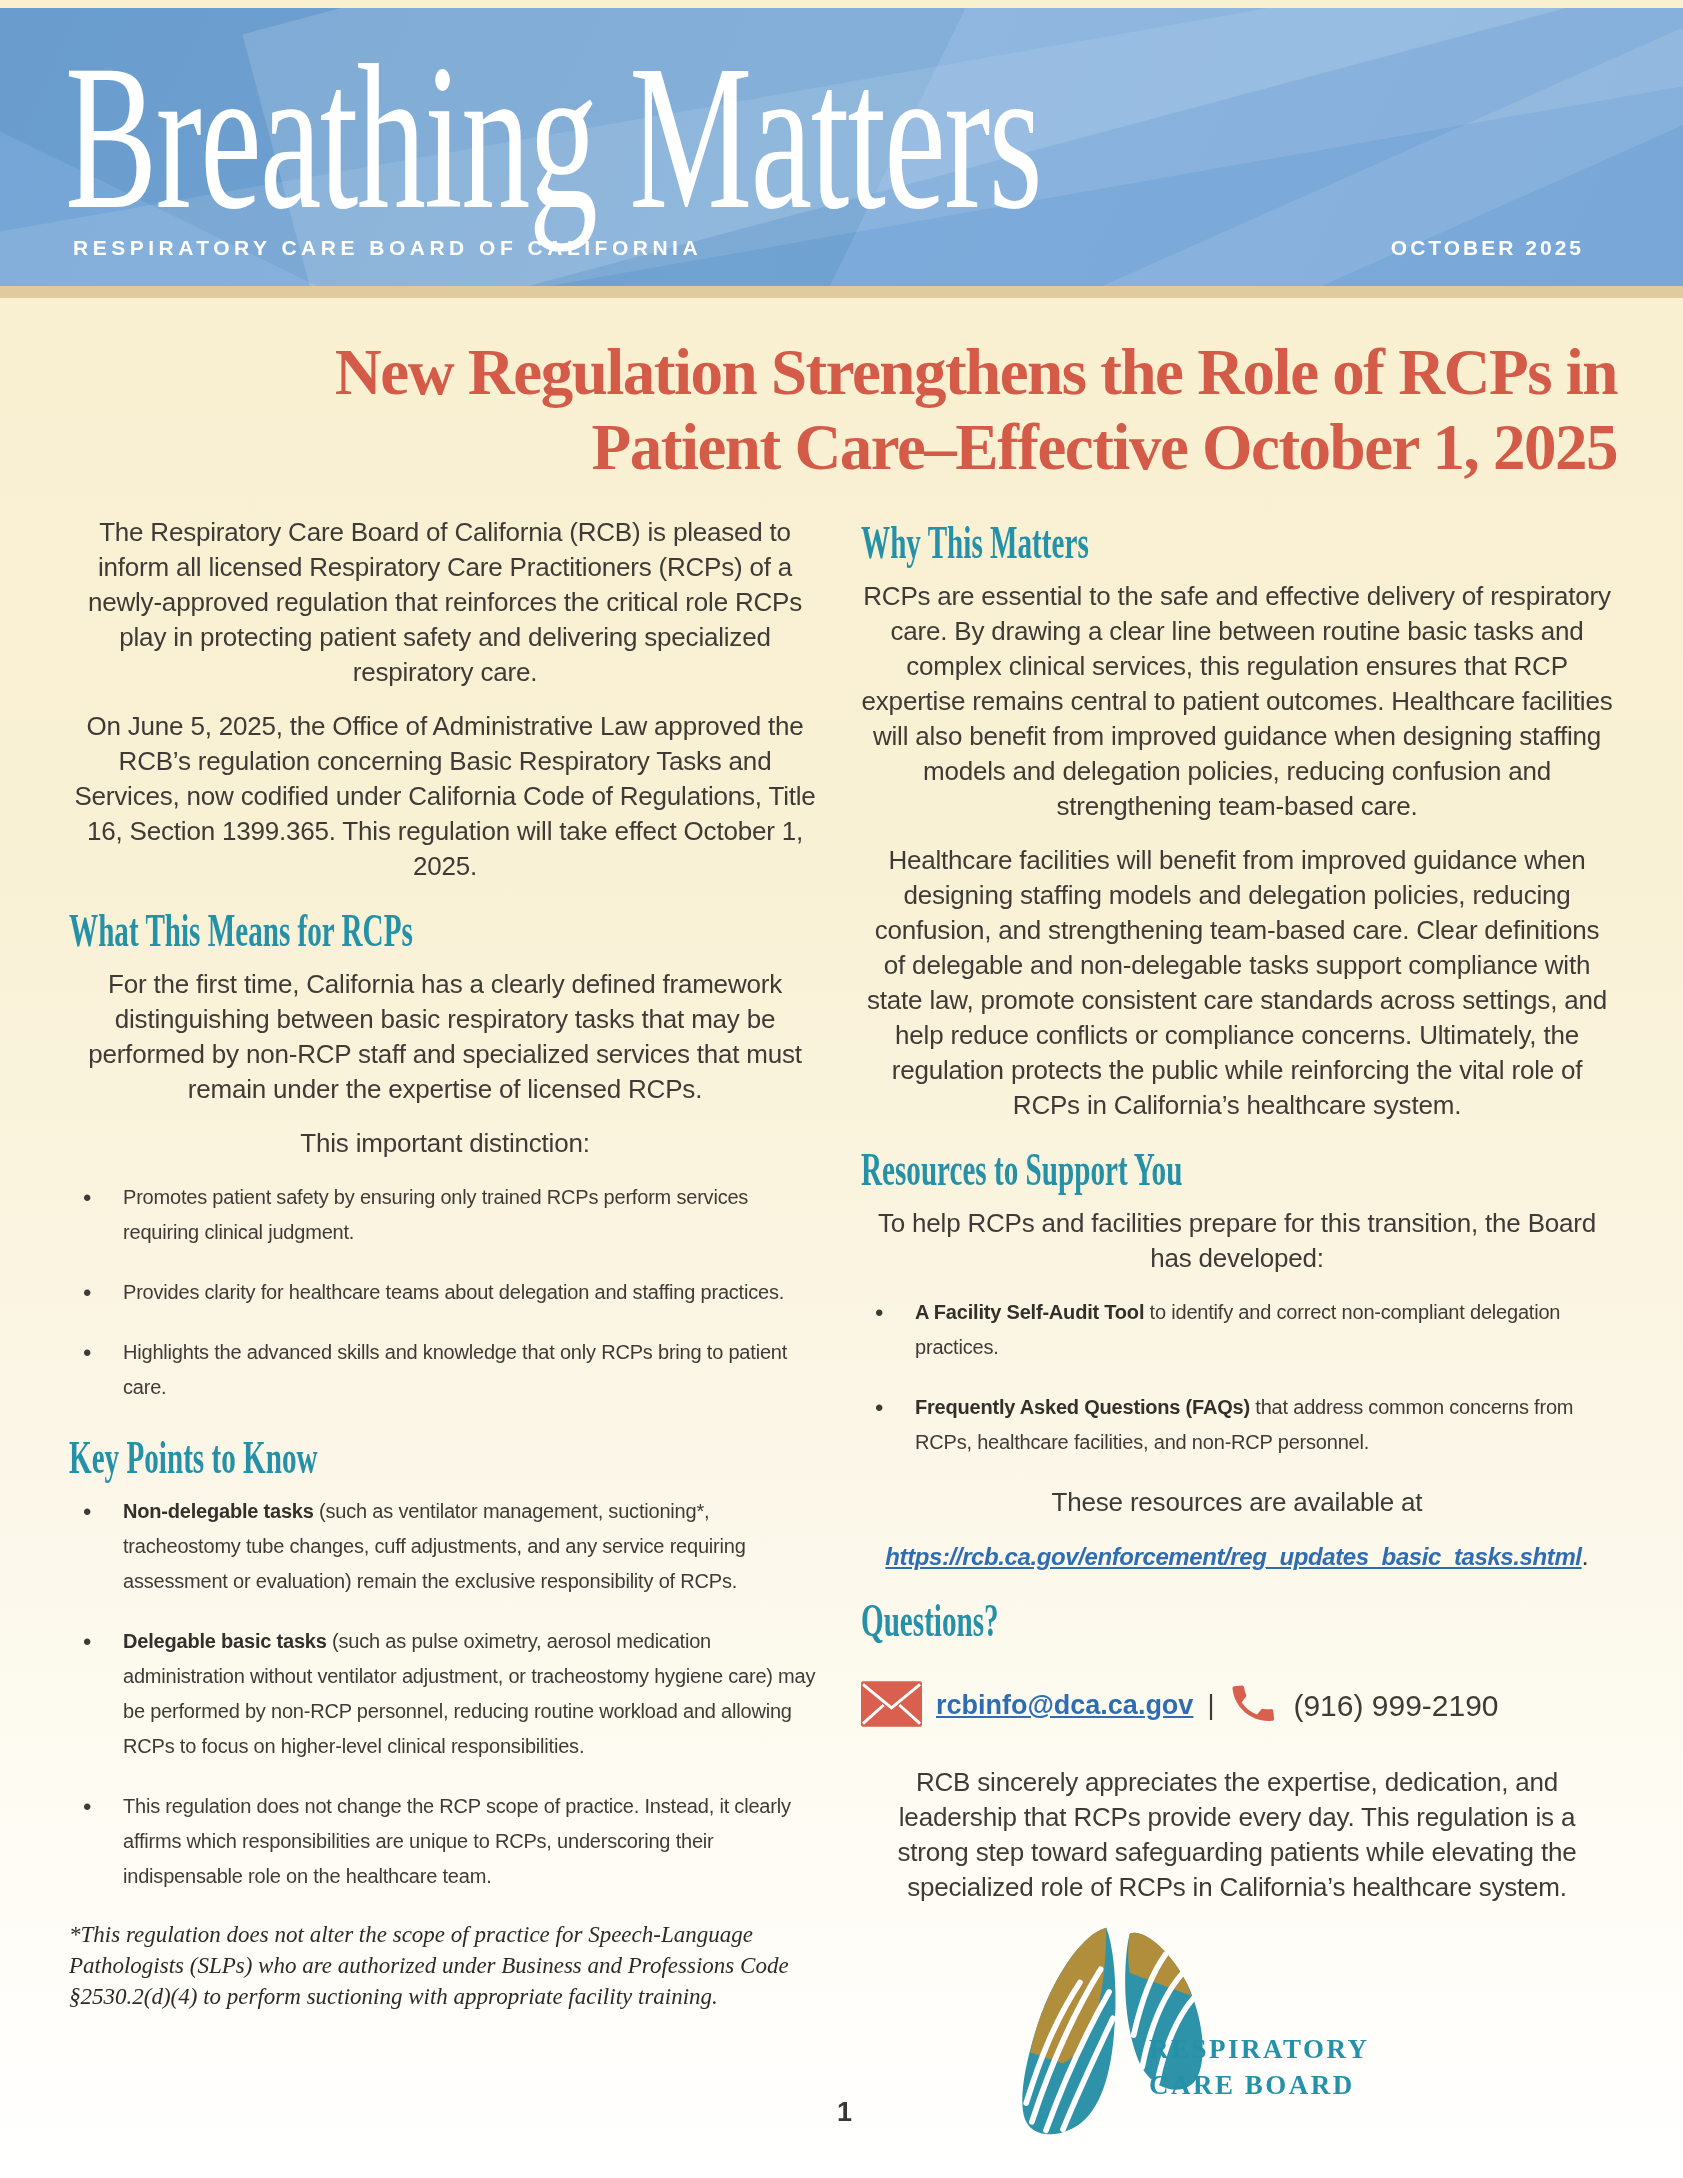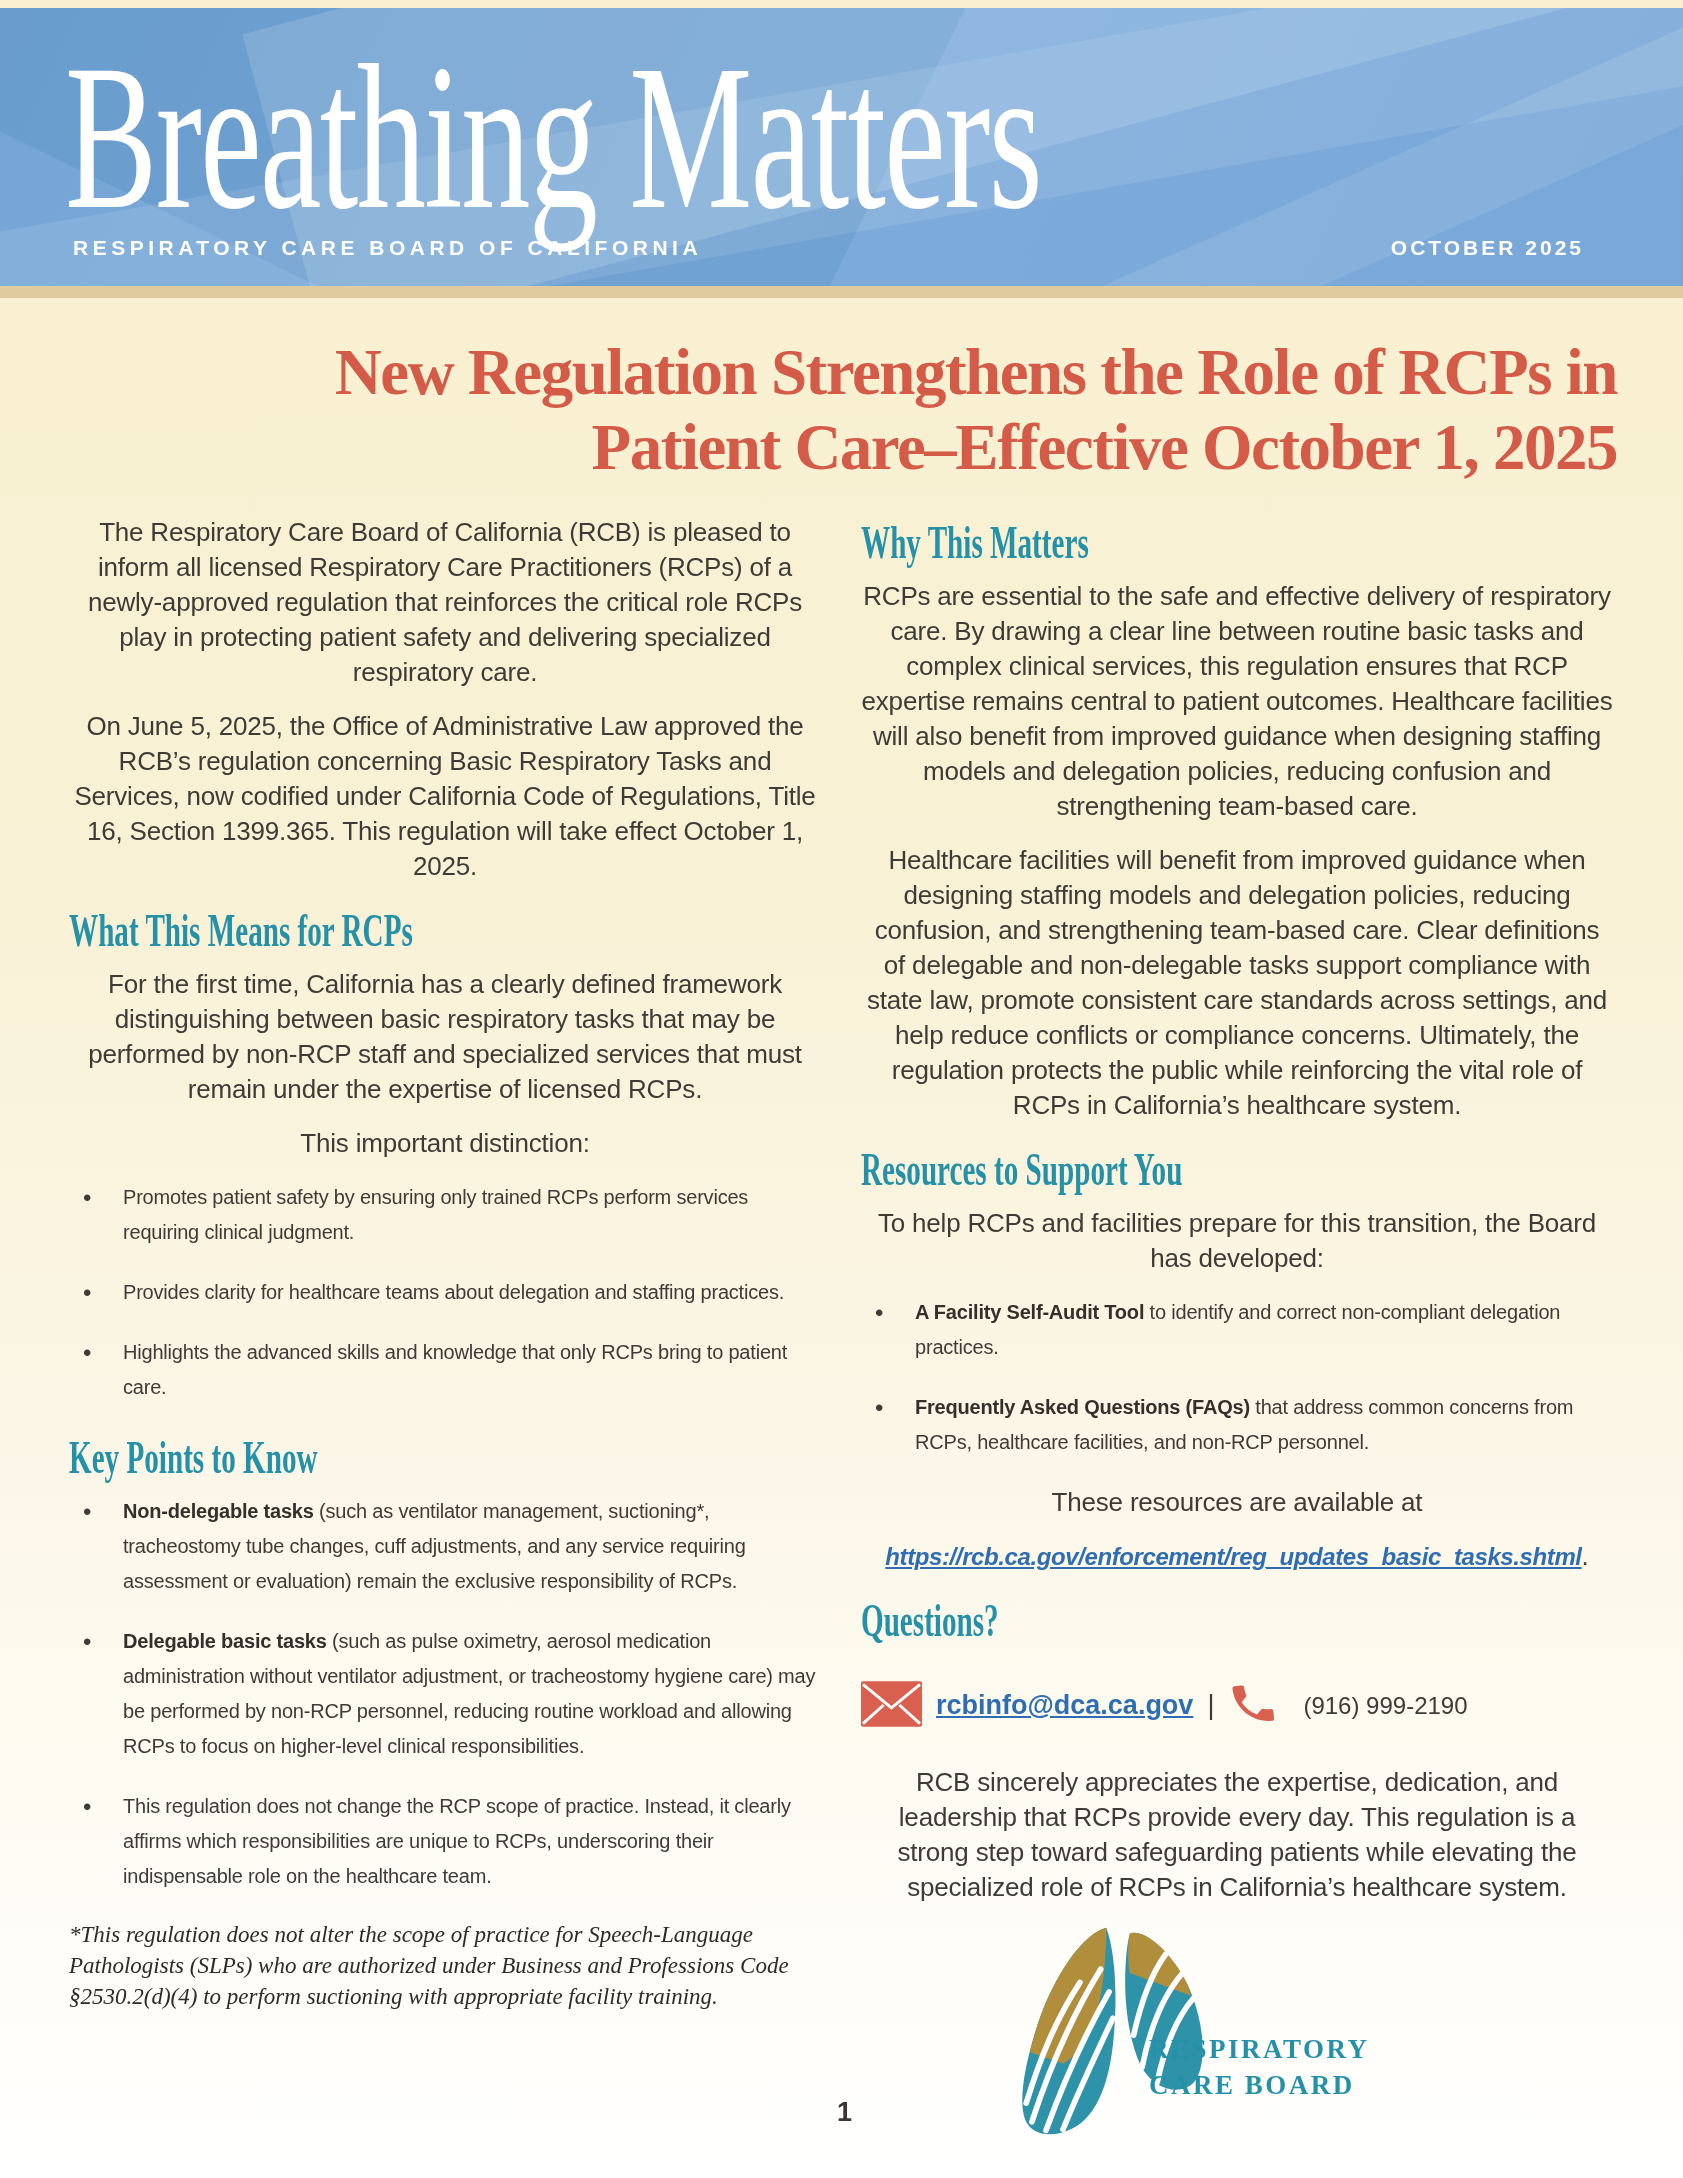--- a/index.html
+++ b/index.html
@@ -57,21 +57,21 @@
   }
   .avail { margin:3px 0 0; }
   .link-line { margin:0 0 14px; white-space:nowrap; }
   .link { color:#2E6DB4; font-weight:bold; text-decoration:underline;
     font-size:24px; letter-spacing:-0.4px; cursor:pointer;font-style:italic; }
   .link-suffix { font-size:26px; color:#3F3A36; }
   
   .contact { display:flex; align-items:center; gap:14px; margin:30px 0 32px; }
   .email-link { color:#2E6DB4; font-weight:bold; font-size:27px; text-decoration:underline; cursor:pointer; }
   .sep { font-size:27px; color:#3F3A36; }
-  .phone-num { font-size:24px; color:#3F3A36;margin-left:10px; }
+  .phone-num { font-size:30px; color:#3F3A36; }
   .phone-icon-svg { transform:rotate(-6deg); }
   
   .logo { position:relative; width:515px; height:213px; margin-left:139px; margin-top:8px; }
   .logo svg.lungs { position:absolute; left:0; top:0; }
   .logo-text { position:absolute; left:149px; top:107px; color:#2591A9;
     font-family:"Liberation Serif", serif; font-weight:bold; }
   .logo-l1, .logo-l2 { font-size:27px; letter-spacing:2.5px; line-height:36px; white-space:nowrap; }
   .page-num { position:absolute; left:837px; top:2097px; font-size:27px; font-weight:bold; color:#3A3633; }
 </style>
 </head>

